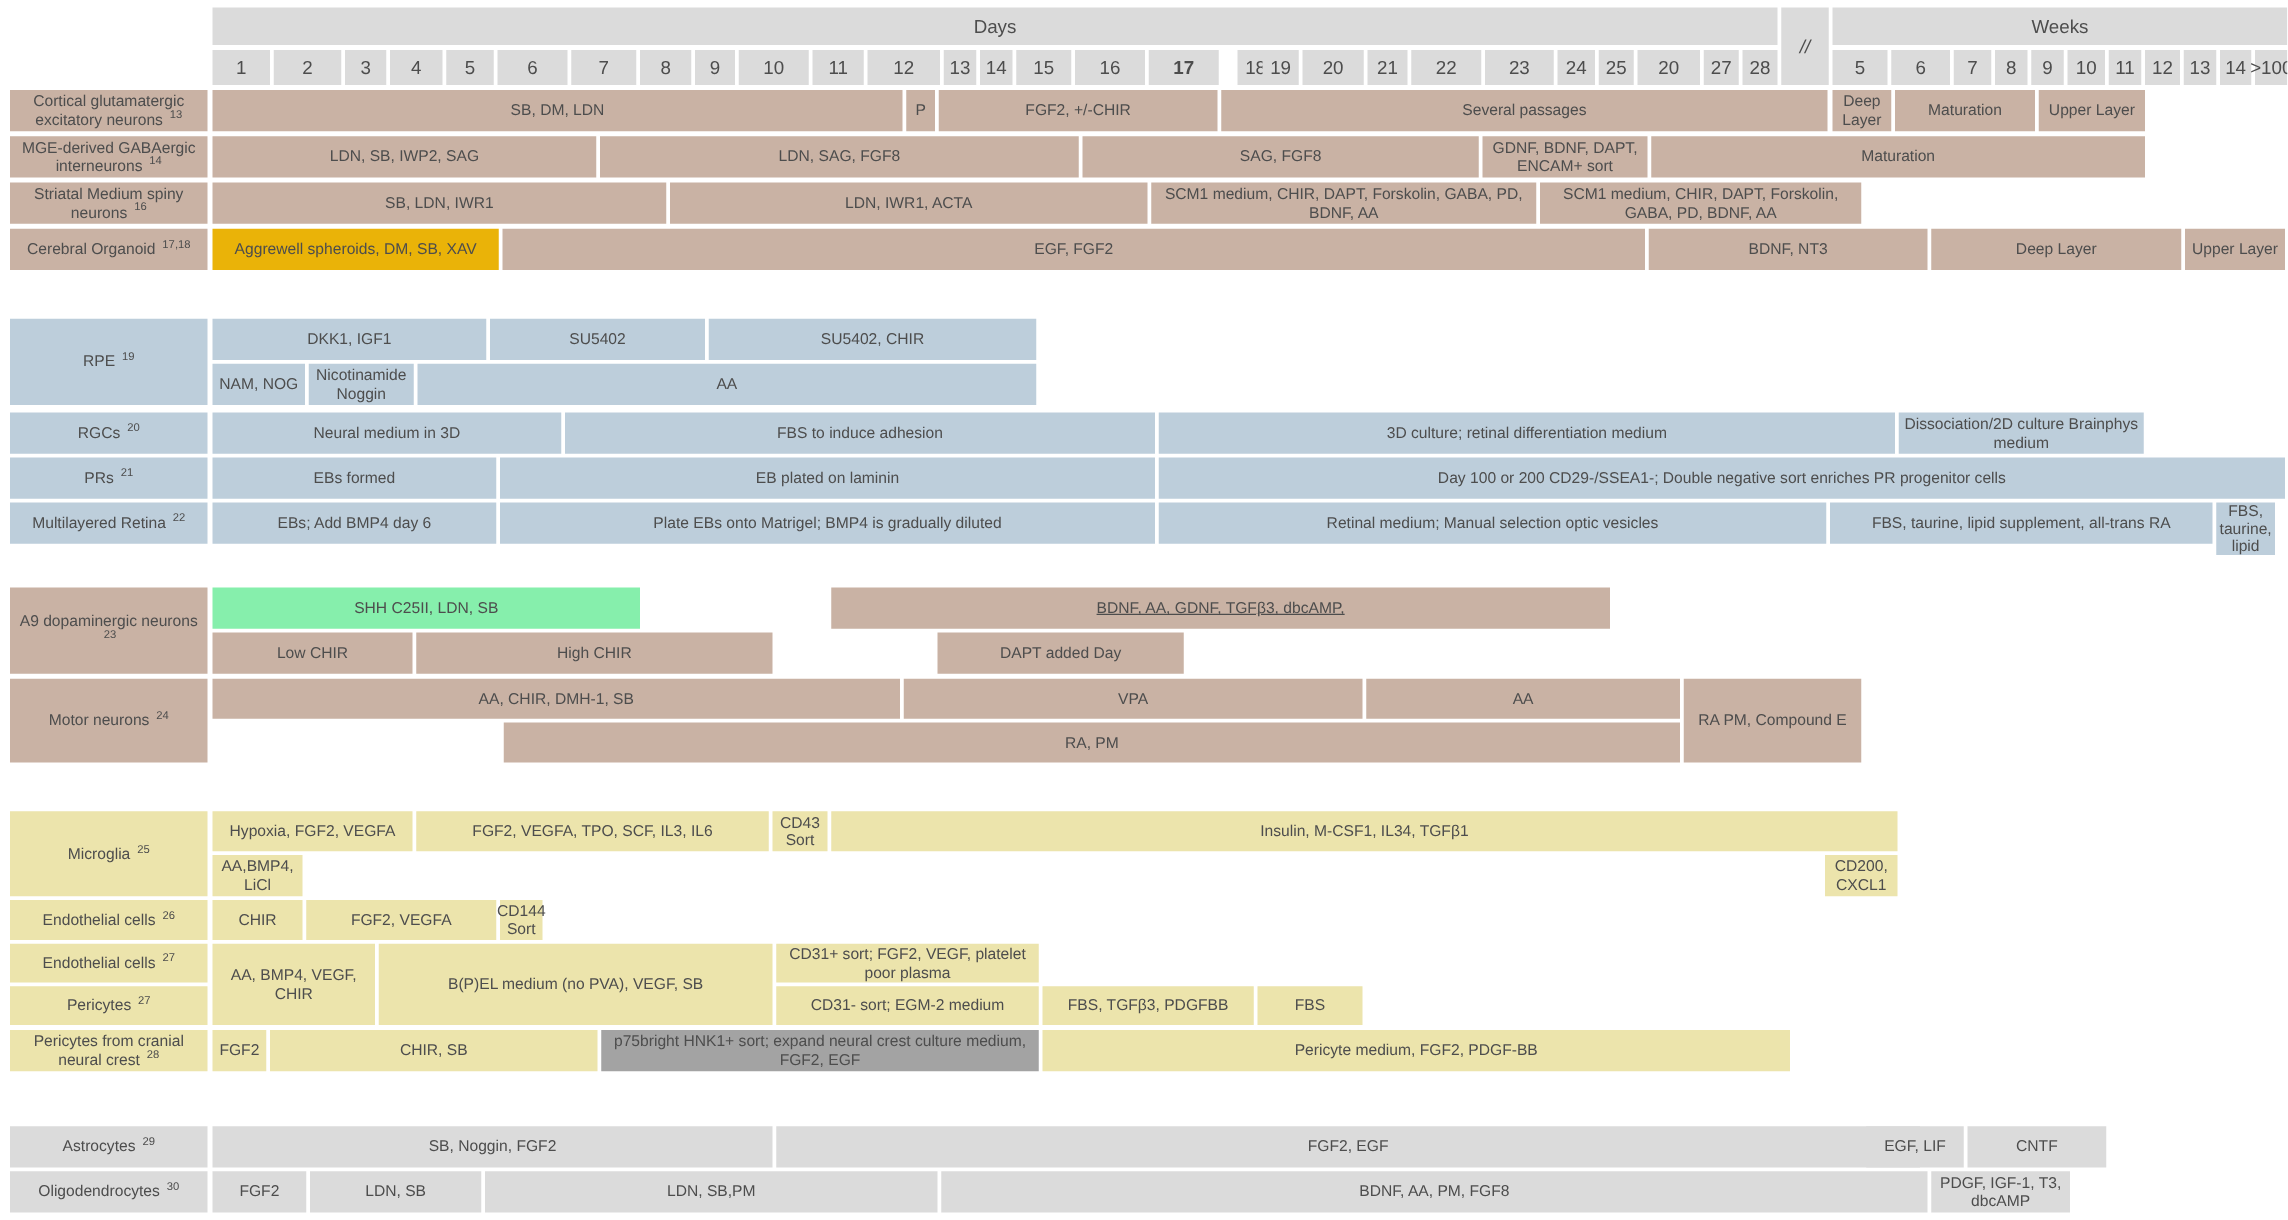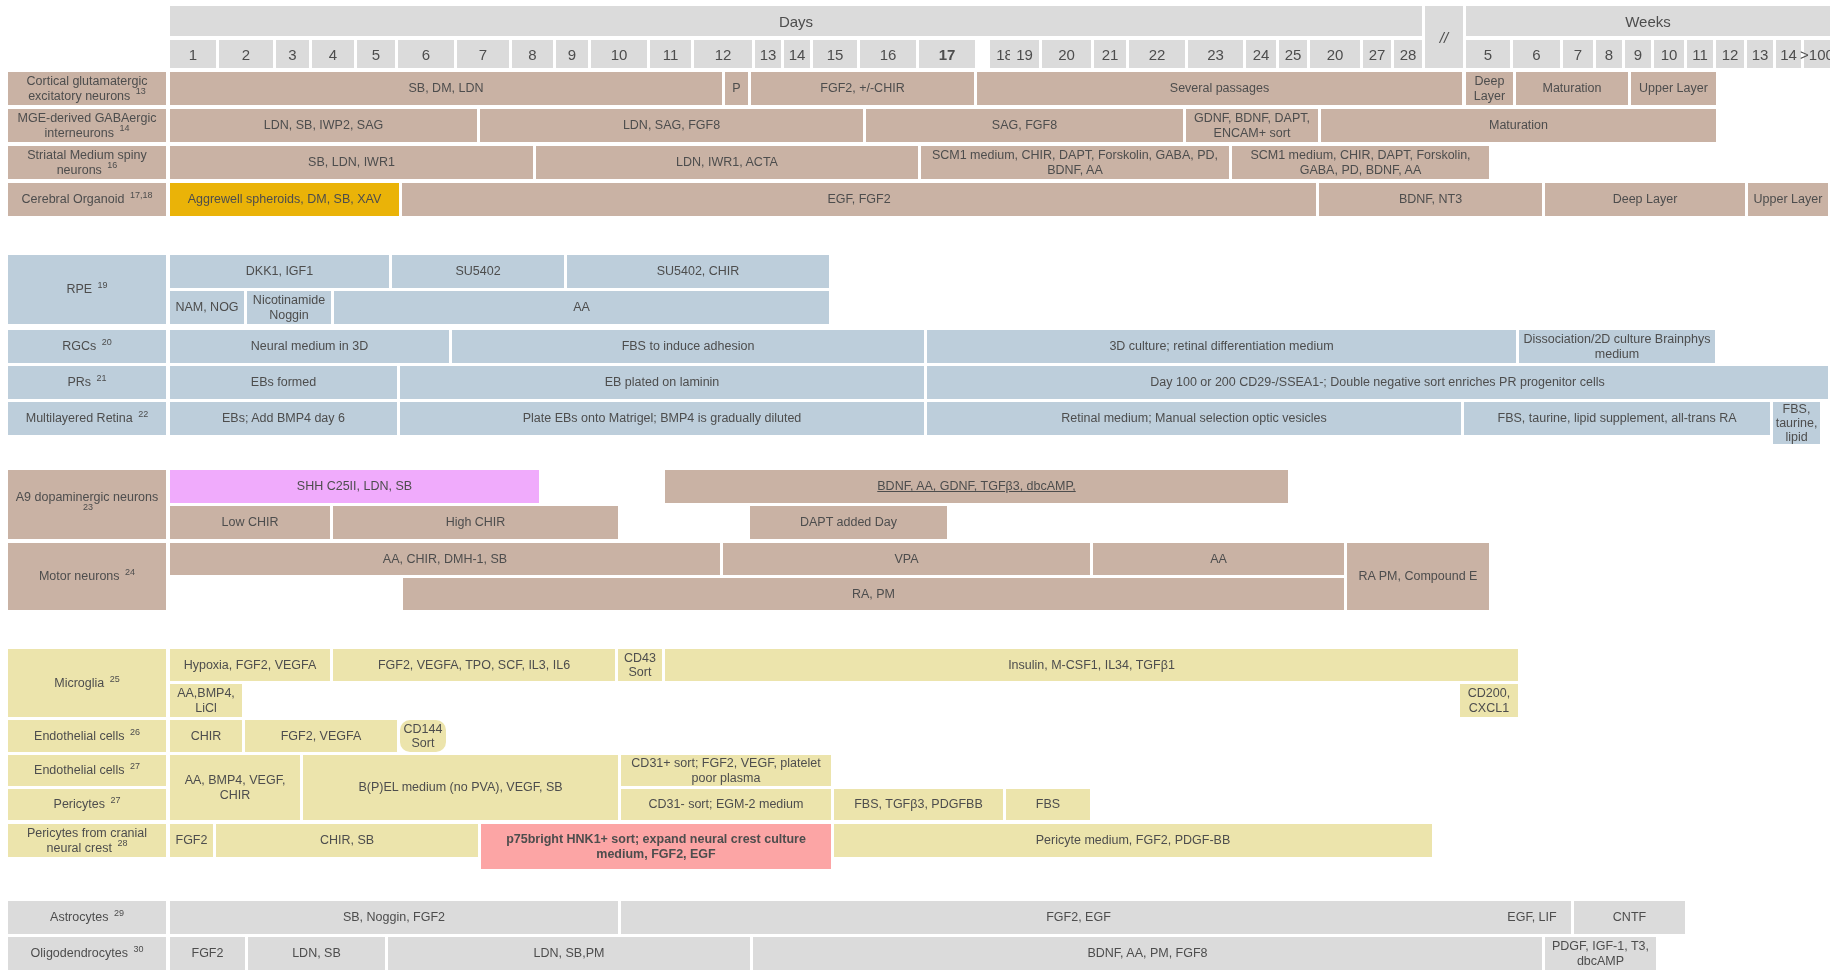--- a/index.html
+++ b/index.html
@@ -145,48 +145,48 @@
       <div class="bar" style="left: 927px; top: 330px; width: 589px; height: 33px; background: rgb(189, 206, 219);">3D culture; retinal differentiation medium</div>
       <div class="bar" style="left: 1519px; top: 330px; width: 196px; height: 33px; background: rgb(189, 206, 219);">Dissociation/2D culture Brainphys medium</div>
       <div class="bar" style="left: 170px; top: 366px; width: 227px; height: 33px; background: rgb(189, 206, 219);">EBs formed</div>
       <div class="bar" style="left: 400px; top: 366px; width: 524px; height: 33px; background: rgb(189, 206, 219);">EB plated on laminin</div>
       <div class="bar" style="left: 927px; top: 366px; width: 901px; height: 33px; background: rgb(189, 206, 219);">Day 100 or 200 CD29-/SSEA1-; Double negative sort enriches PR progenitor cells</div>
       <div class="bar" style="left: 170px; top: 402px; width: 227px; height: 33px; background: rgb(189, 206, 219);">EBs; Add BMP4 day 6</div>
       <div class="bar" style="left: 400px; top: 402px; width: 524px; height: 33px; background: rgb(189, 206, 219);">Plate EBs onto Matrigel; BMP4 is gradually diluted</div>
       <div class="bar" style="left: 927px; top: 402px; width: 534px; height: 33px; background: rgb(189, 206, 219);">Retinal medium; Manual selection optic vesicles</div>
       <div class="bar" style="left: 1464px; top: 402px; width: 306px; height: 33px; background: rgb(189, 206, 219);">FBS, taurine, lipid supplement, all-trans RA</div>
       <div class="bar" style="left: 1773px; top: 402px; width: 47px; height: 42px; background: rgb(189, 206, 219);">FBS, taurine, lipid</div>
-      <div class="bar" style="left: 170px; top: 470px; width: 369px; height: 33px; background: #f0abfc;">SHH C25II, LDN, SB</div>
+      <div class="bar" style="left: 170px; top: 470px; width: 342px; height: 33px; background: #86efac;">SHH C25II, LDN, SB</div>
       <div class="bar" style="left: 665px; top: 470px; width: 623px; height: 33px; background: rgb(201, 178, 164); text-decoration: underline;">BDNF, AA, GDNF, TGFβ3, dbcAMP,</div>
       <div class="bar" style="left: 170px; top: 506px; width: 160px; height: 33px; background: rgb(201, 178, 164);">Low CHIR</div>
       <div class="bar" style="left: 333px; top: 506px; width: 285px; height: 33px; background: rgb(201, 178, 164);">High CHIR</div>
       <div class="bar" style="left: 750px; top: 506px; width: 197px; height: 33px; background: rgb(201, 178, 164);">DAPT added Day</div>
       <div class="bar" style="left: 170px; top: 543px; width: 550px; height: 32px; background: rgb(201, 178, 164);">AA, CHIR, DMH-1,  SB</div>
       <div class="bar" style="left: 723px; top: 543px; width: 367px; height: 32px; background: rgb(201, 178, 164);">VPA</div>
       <div class="bar" style="left: 1093px; top: 543px; width: 251px; height: 32px; background: rgb(201, 178, 164);">AA</div>
       <div class="bar" style="left: 1347px; top: 543px; width: 142px; height: 67px; background: rgb(201, 178, 164);">RA PM, Compound E</div>
       <div class="bar" style="left: 403px; top: 578px; width: 941px; height: 32px; background: rgb(201, 178, 164);">RA, PM</div>
       <div class="bar" style="left: 170px; top: 649px; width: 160px; height: 32px; background: rgb(236, 228, 172);">Hypoxia, FGF2, VEGFA</div>
       <div class="bar" style="left: 333px; top: 649px; width: 282px; height: 32px; background: rgb(236, 228, 172);">FGF2, VEGFA, TPO, SCF, IL3, IL6</div>
       <div class="bar" style="left: 618px; top: 649px; width: 44px; height: 32px; background: rgb(236, 228, 172);">CD43 Sort</div>
       <div class="bar" style="left: 665px; top: 649px; width: 853px; height: 32px; background: rgb(236, 228, 172);">Insulin, M-CSF1, IL34, TGFβ1</div>
       <div class="bar" style="left: 170px; top: 684px; width: 72px; height: 33px; background: rgb(236, 228, 172);">AA,BMP4, LiCl</div>
       <div class="bar" style="left: 1460px; top: 684px; width: 58px; height: 33px; background: rgb(236, 228, 172);">CD200, CXCL1</div>
       <div class="bar" style="left: 170px; top: 720px; width: 72px; height: 32px; background: rgb(236, 228, 172);">CHIR</div>
       <div class="bar" style="left: 245px; top: 720px; width: 152px; height: 32px; background: rgb(236, 228, 172);">FGF2, VEGFA</div>
-      <div class="bar" style="left: 400px; top: 720px; width: 46px; height: 32px; background: rgb(236, 228, 172); border-radius: 10px;">CD144 Sort</div>
+      <div class="bar" style="left: 400px; top: 720px; width: 34px; height: 32px; background: rgb(236, 228, 172);">CD144 Sort</div>
       <div class="bar" style="left: 170px; top: 755px; width: 130px; height: 65px; background: rgb(236, 228, 172);">AA, BMP4, VEGF, CHIR</div>
       <div class="bar" style="left: 303px; top: 755px; width: 315px; height: 65px; background: rgb(236, 228, 172);">B(P)EL medium (no PVA), VEGF, SB</div>
       <div class="bar" style="left: 621px; top: 755px; width: 210px; height: 31px; background: rgb(236, 228, 172);">CD31+ sort; FGF2, VEGF, platelet poor plasma</div>
       <div class="bar" style="left: 621px; top: 789px; width: 210px; height: 31px; background: rgb(236, 228, 172);">CD31- sort; EGM-2 medium</div>
       <div class="bar" style="left: 834px; top: 789px; width: 169px; height: 31px; background: rgb(236, 228, 172);">FBS, TGFβ3, PDGFBB</div>
       <div class="bar" style="left: 1006px; top: 789px; width: 84px; height: 31px; background: rgb(236, 228, 172);">FBS</div>
       <div class="bar" style="left: 170px; top: 824px; width: 43px; height: 33px; background: rgb(236, 228, 172);">FGF2</div>
       <div class="bar" style="left: 216px; top: 824px; width: 262px; height: 33px; background: rgb(236, 228, 172);">CHIR, SB</div>
-      <div class="bar" style="left: 481px; top: 824px; width: 350px; height: 45px; background: #fca5a5; font-weight: bold;">p75bright HNK1+ sort; expand neural crest culture medium, FGF2, EGF</div>
+      <div class="bar" style="left: 481px; top: 824px; width: 350px; height: 33px; background: #a3a3a3;">p75bright HNK1+ sort; expand neural crest culture medium, FGF2, EGF</div>
       <div class="bar" style="left: 834px; top: 824px; width: 598px; height: 33px; background: rgb(236, 228, 172);">Pericyte medium, FGF2, PDGF-BB</div>
       <div class="bar" style="left: 170px; top: 901px; width: 448px; height: 33px; background: rgb(219, 219, 219);">SB, Noggin, FGF2</div>
       <div class="bar" style="left: 621px; top: 901px; width: 915px; height: 33px; background: rgb(219, 219, 219);">FGF2, EGF</div>
       <div class="bar" style="left: 1493px; top: 901px; width: 78px; height: 33px; background: rgb(219, 219, 219);">EGF, LIF</div>
       <div class="bar" style="left: 1574px; top: 901px; width: 111px; height: 33px; background: rgb(219, 219, 219);">CNTF</div>
       <div class="bar" style="left: 170px; top: 937px; width: 75px; height: 33px; background: rgb(219, 219, 219);">FGF2</div>
       <div class="bar" style="left: 248px; top: 937px; width: 137px; height: 33px; background: rgb(219, 219, 219);">LDN, SB</div>
       <div class="bar" style="left: 388px; top: 937px; width: 362px; height: 33px; background: rgb(219, 219, 219);">LDN, SB,PM</div>
       <div class="bar" style="left: 753px; top: 937px; width: 789px; height: 33px; background: rgb(219, 219, 219);">BDNF, AA, PM, FGF8</div>
       <div class="bar" style="left: 1545px; top: 937px; width: 111px; height: 33px; background: rgb(219, 219, 219);">PDGF, IGF-1, T3, dbcAMP</div>

